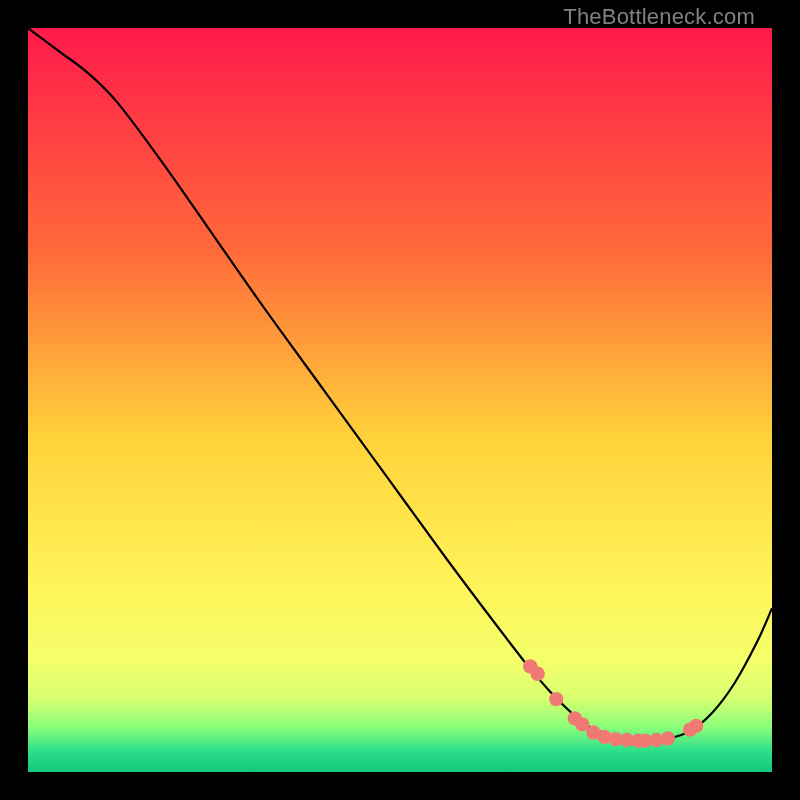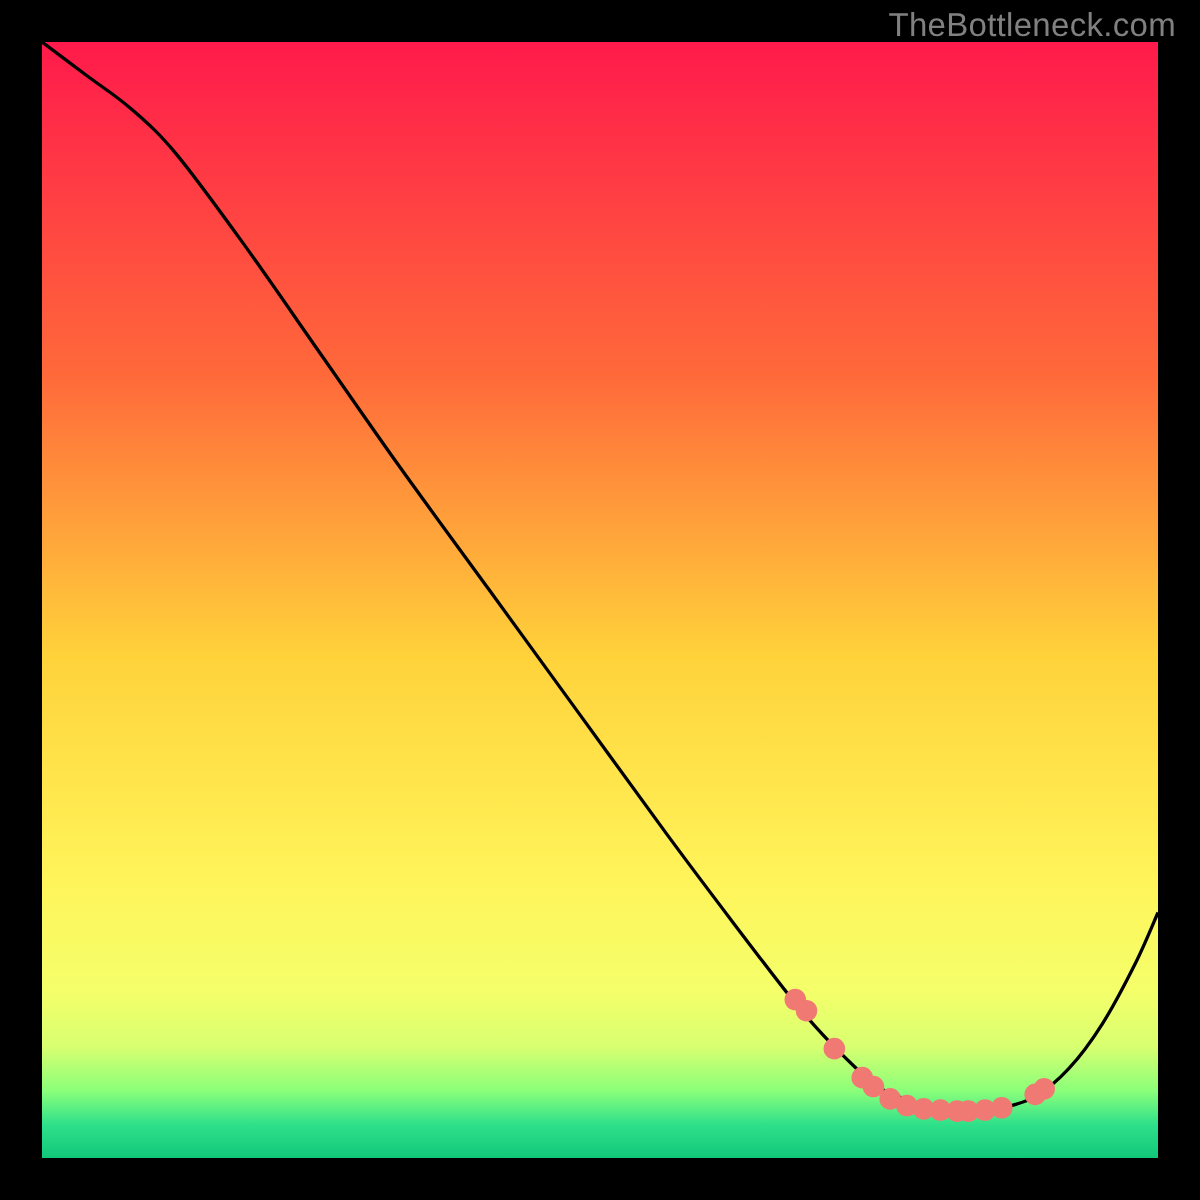--- a/index.html
+++ b/index.html
@@ -31,21 +31,21 @@
   }
   .curve-svg {
     position: absolute;
     inset: 0;
     width: 100%;
     height: 100%;
   }
   .watermark {
     position: absolute;
     top: 4px;
-    right: 16px;
+    right: 45px;
     color: #808080;
     font-size: 22px;
     font-weight: 400;
     letter-spacing: 0.2px;
   }
 </style>
 </head>
 <body>
 
 <div class="frame">

